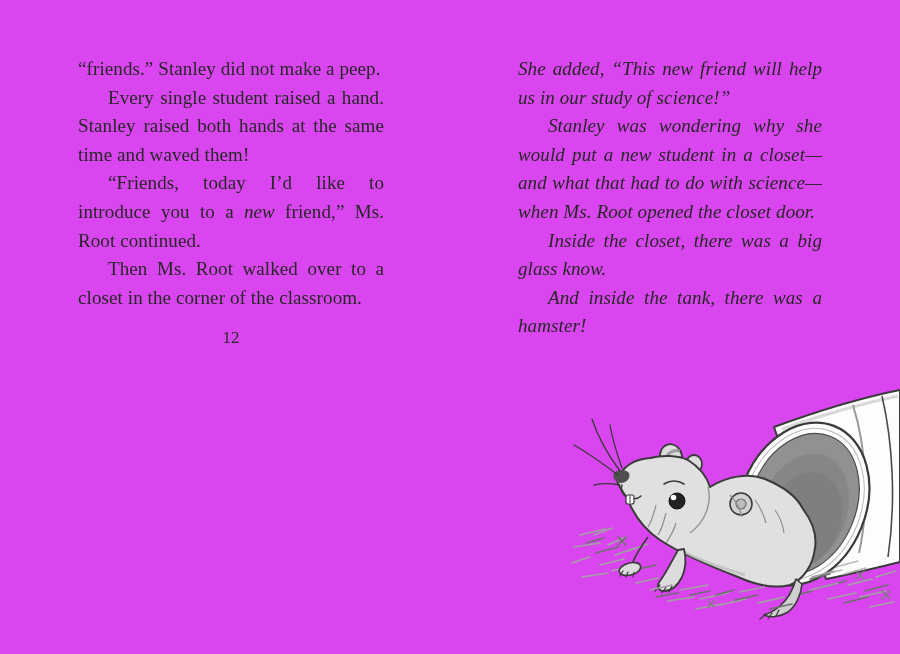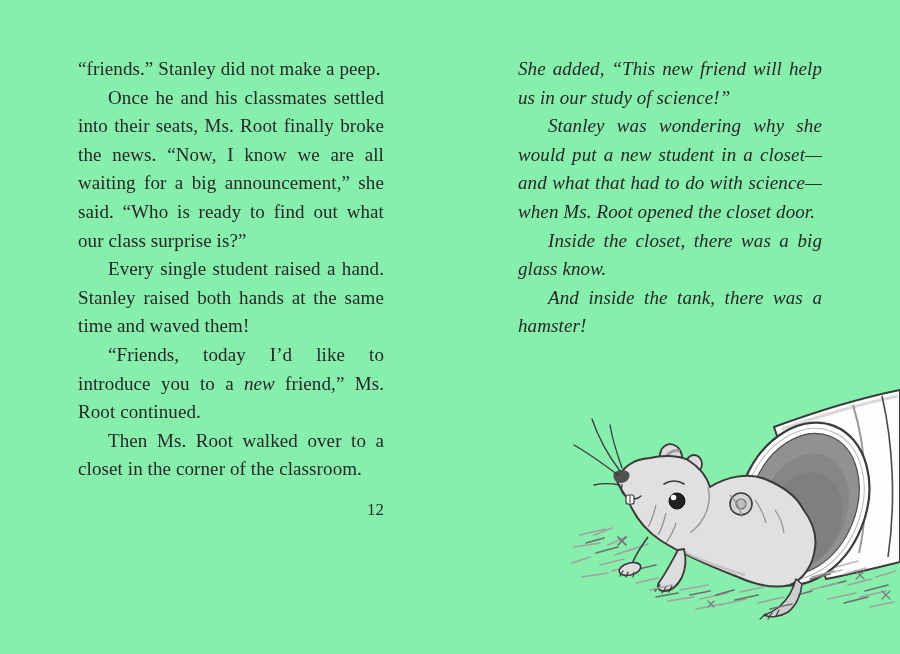--- a/index.html
+++ b/index.html
@@ -1,54 +1,53 @@
 <!DOCTYPE html>
 <html><head>
 <meta charset="utf-8">
 <style>
   html,body{margin:0;padding:0;}
   body{
     width:900px;height:654px;background:#ffffff;overflow:hidden;
     font-family:"Liberation Serif","DejaVu Serif",serif;
   }
-  .stage{position:relative;width:900px;height:654px;background:#86efac;}
+  .stage{position:relative;width:900px;height:654px;background:#d946ef;}
   .page{position:absolute;top:55px;}
   .page-left{left:78px;width:306px;}
   .page-right{left:518px;width:304px;font-style:italic;}
   .page p{
     margin:0;
     font-size:19px;
     line-height:28.6px;
     color:#272727;
     text-align:justify;
     text-indent:30px;
     letter-spacing:0.1px;
   }
   .page p.noindent{text-indent:0;}
   .page p em{font-style:italic;}
   .folio{
     margin-top:16px;
-    text-align:right;
+    text-align:center;
     font-size:17px;
     color:#2c2c2c;
   }
   .illustration{
     position:absolute;
     left:560px;top:385px;
     width:340px;height:235px;
   }
 </style>
 </head>
 <body>
 
 <div class="stage">
 
   <div class="page page-left">
     <p class="noindent">“friends.” Stanley did not make a peep.</p>
-    <p>Once he and his classmates settled into their seats, Ms. Root finally broke the news. “Now, I know we are all waiting for a big announcement,” she said. “Who is ready to find out what our class surprise is?”</p>
     <p>Every single student raised a hand. Stanley raised both hands at the same time and waved them!</p>
     <p><span>“Friends, today I’d like to introduce you to a </span><em>new</em><span> friend,” Ms. Root continued.</span></p>
     <p>Then Ms. Root walked over to a closet in the corner of the classroom.</p>
     <div class="folio">12</div>
   </div>
 
   <div class="page page-right">
     <p class="noindent">She added, “This new friend will help us in our study of science!”</p>
     <p>Stanley was wondering why she would put a new student in a closet—and what that had to do with science—when Ms. Root opened the closet door.</p>
     <p>Inside the closet, there was a big glass know.</p>

